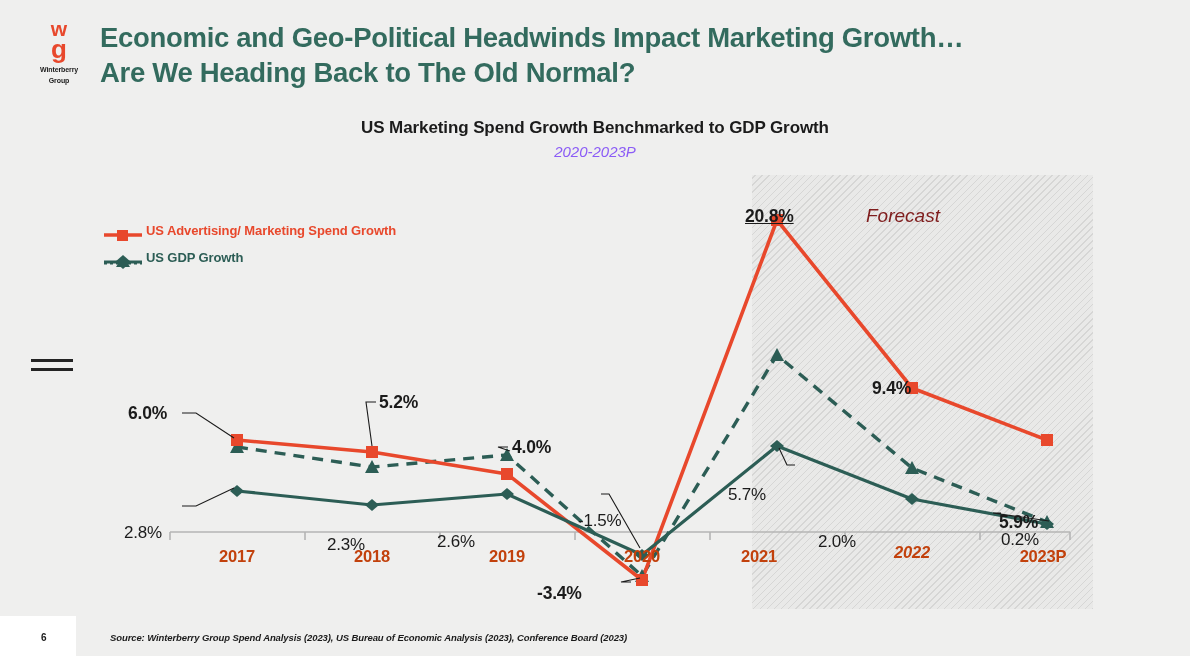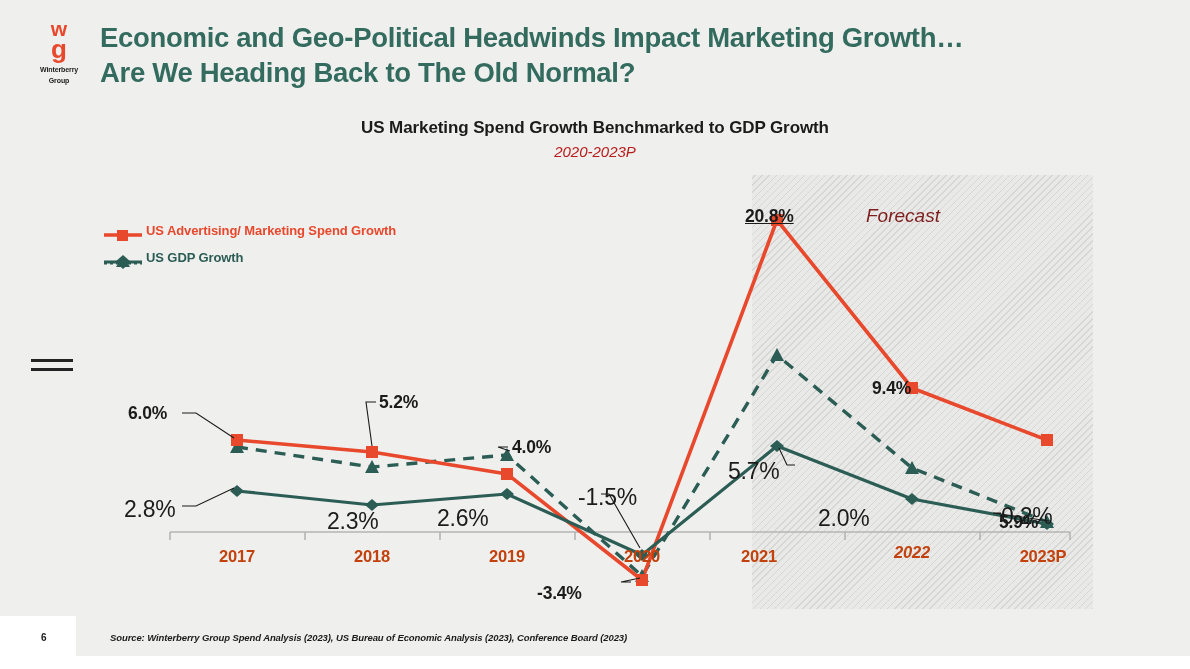--- a/index.html
+++ b/index.html
@@ -88,21 +88,21 @@
     letter-spacing: -0.1px;
   }
   .chart-subtitle {
     position: absolute;
     left: 0;
     top: 143px;
     width: 1190px;
     text-align: center;
     font-size: 15px;
     font-style: italic;
-    color: #b91c1c;
+    color: #8b5cf6;
   }
 
   
   .eq-mark {
     position: absolute;
     background: #232323;
   }
   .eq-mark.a { left: 31px; top: 359px; width: 42px; height: 3px; }
   .eq-mark.b { left: 31px; top: 368px; width: 42px; height: 3px; }
 
@@ -170,23 +170,24 @@
     position: absolute;
     white-space: nowrap;
     color: #1b1b1b;
   }
   .dlabel.bold {
     font-size: 17.5px;
     font-weight: bold;
     letter-spacing: -0.2px;
   }
   .dlabel.plain {
-    font-size: 23px;
+    font-size: 17px;
     font-weight: normal;
     letter-spacing: -0.2px;
+    margin-top: 27px;
   }
   .xlabel {
     position: absolute;
     font-size: 16.5px;
     font-weight: bold;
     color: #c2410c;
     text-align: center;
     letter-spacing: -0.2px;
   }
 

